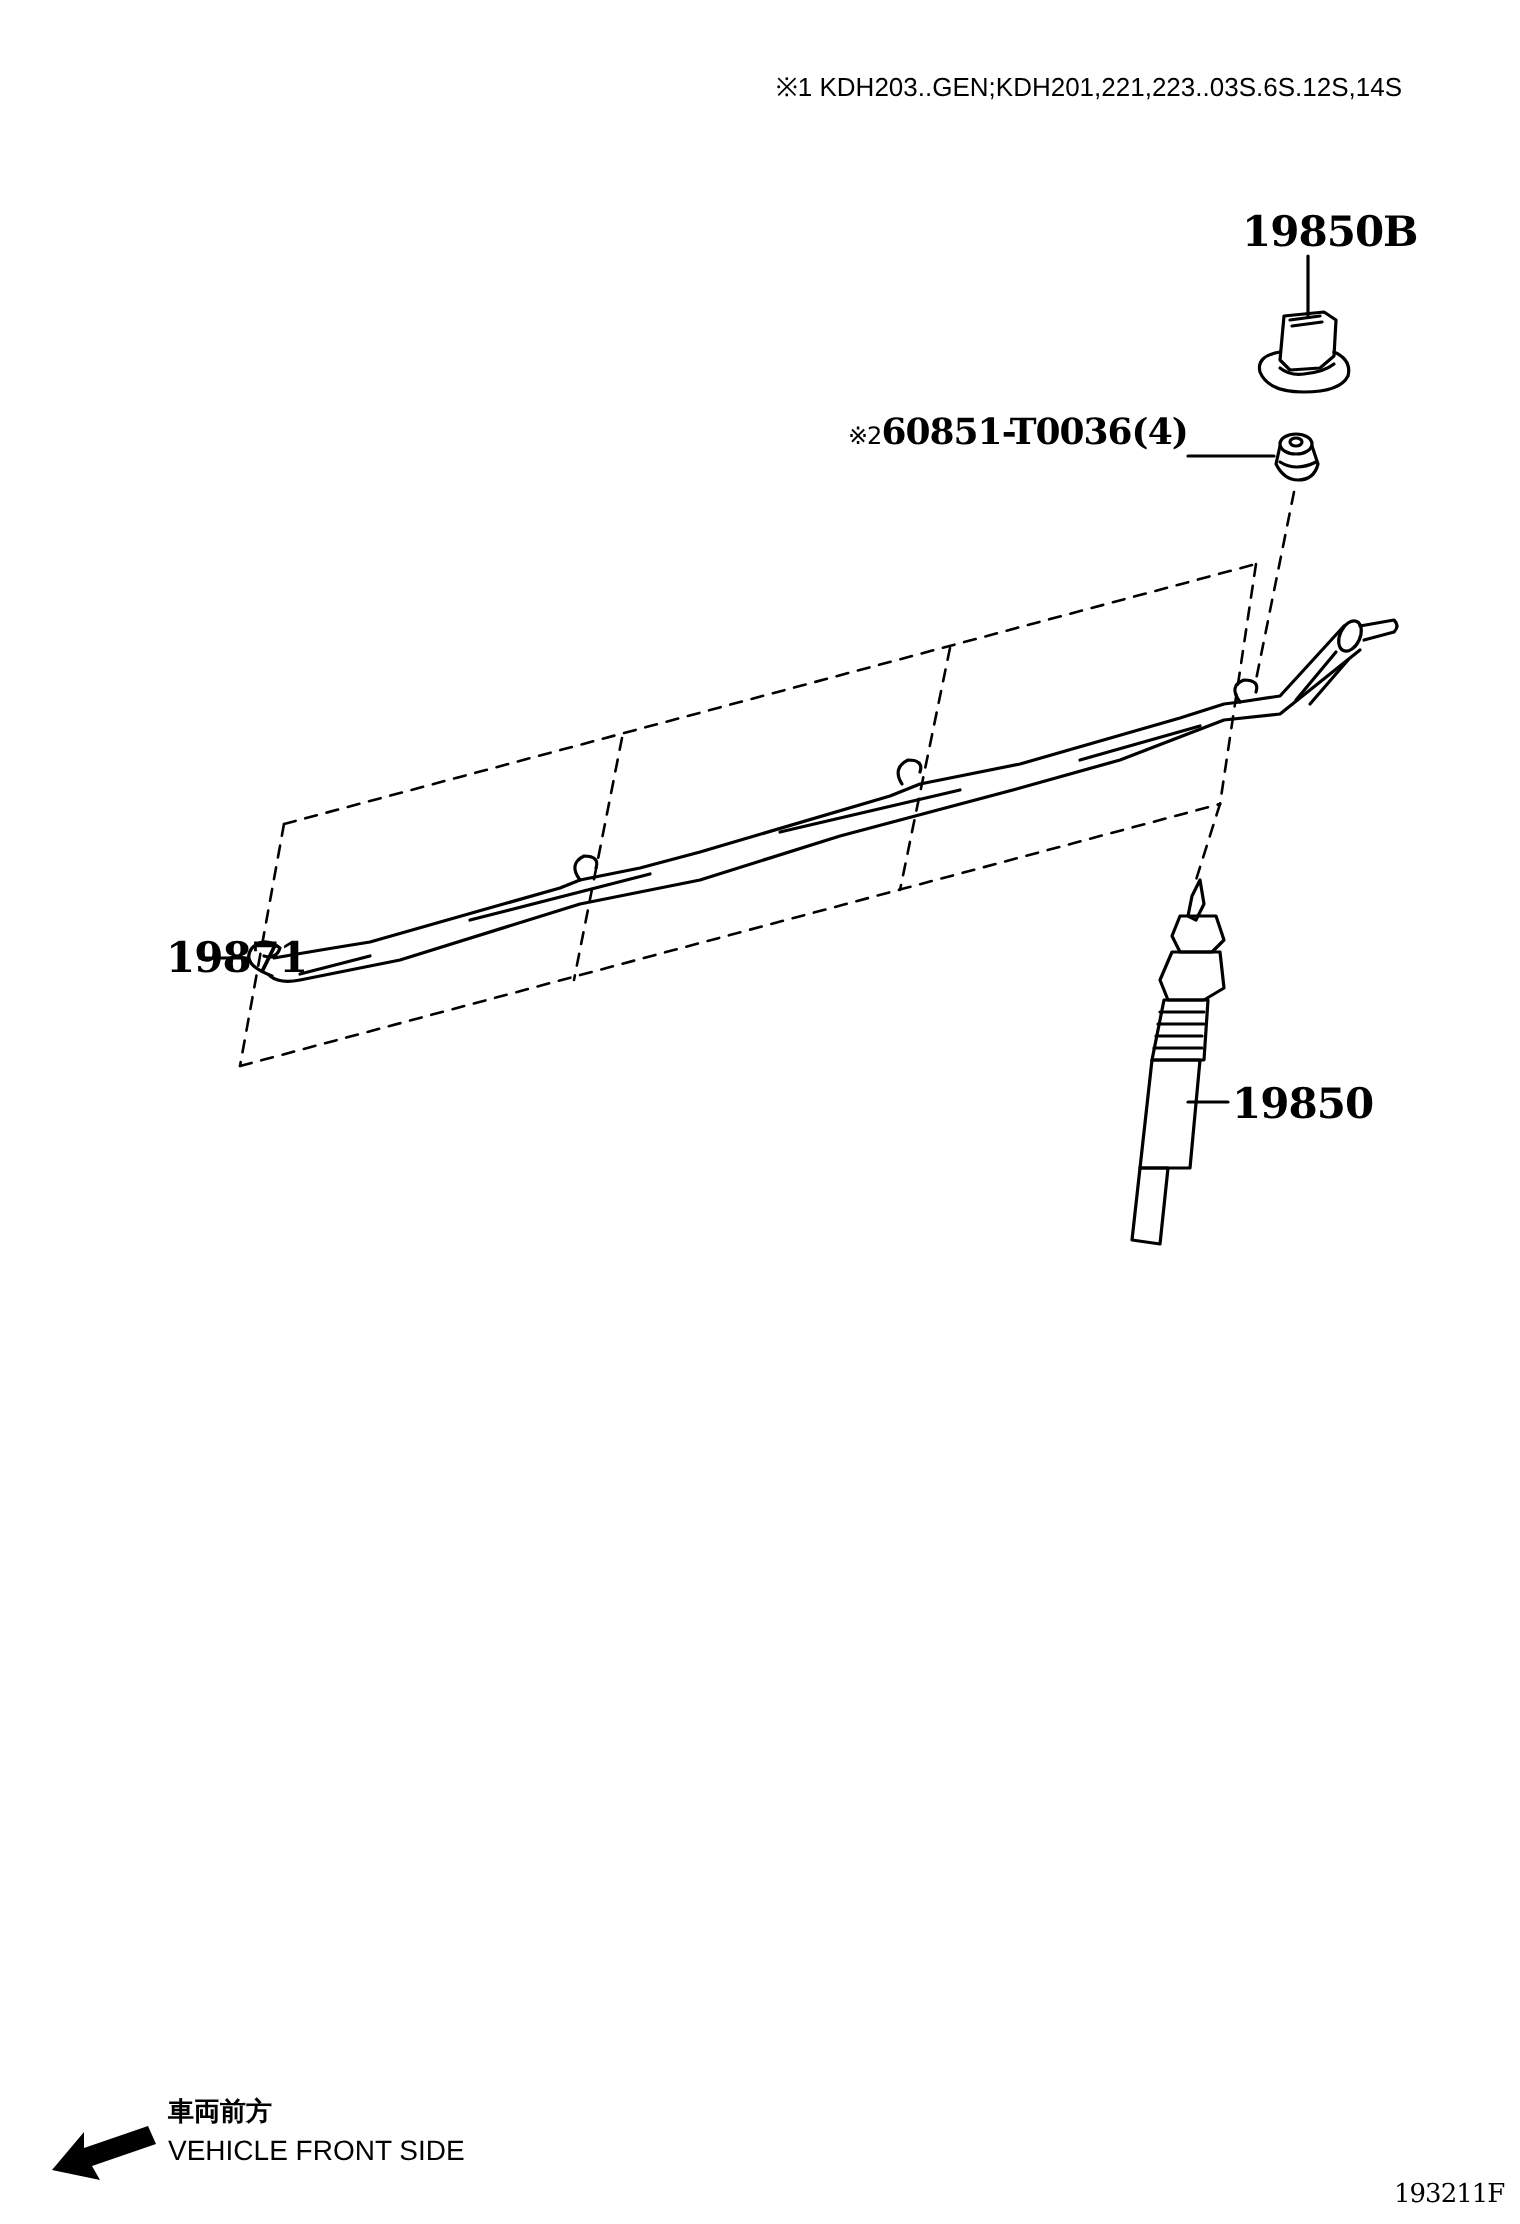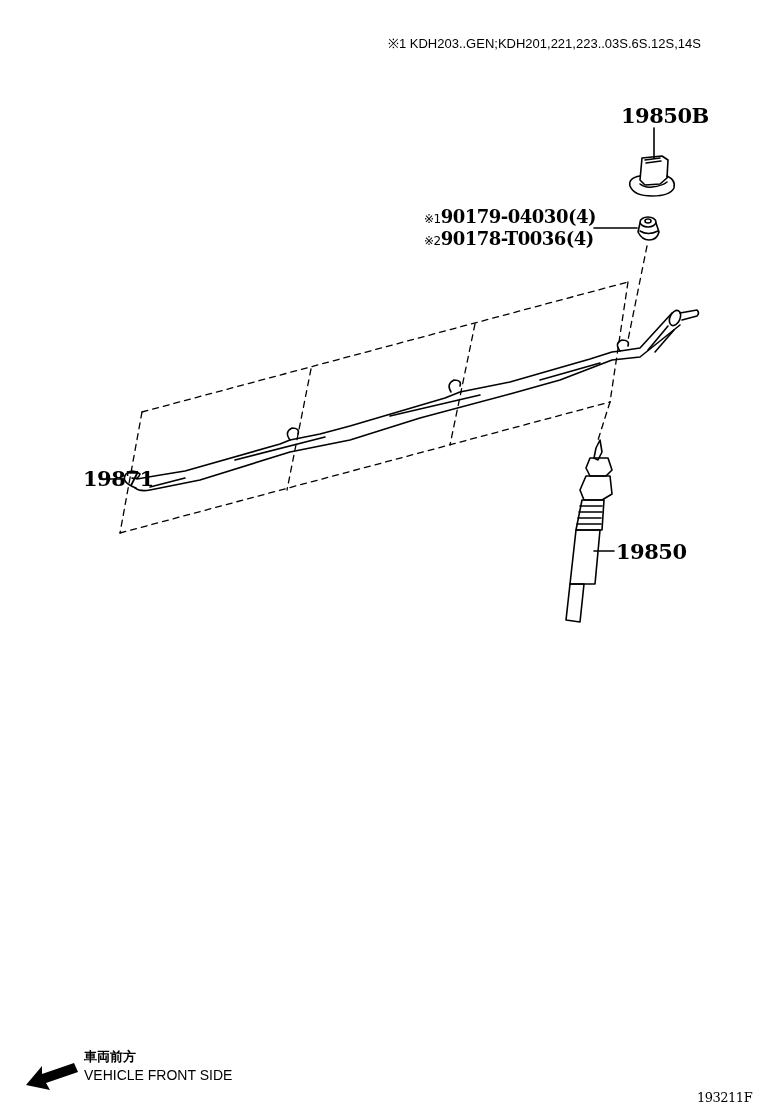--- a/index.html
+++ b/index.html
@@ -106,24 +106,21 @@
 
   <g>
     <polygon points="26,1085 42,1066 42,1074 74,1063 78,1072 46,1083 50,1090" fill="#000"></polygon>
   </g>
 </svg>
 
 <div class="abs pn" style="left:621px; top:103px;text-align:right;">19850B</div>
 
 <div class="abs pn-sm" style="left:424px; top:207px; line-height:20px;">
   <div>
-    <span class="mark">※1</span><span>90179-04030(4)</span>
-  </div>
-  <div>
-    <span class="mark">※2</span><span>90178-T0036(4)</span>
+    <span class="mark">※2</span><span>60851-T0036(4)</span>
   </div>
 </div>
 
 <div class="abs pn" style="left:41px; top:466px;margin-left:42px;">19871</div>
 
 <div class="abs pn" style="left:616px; top:539px;">19850</div>
 
 <div class="abs" style="left:84px; top:1048px; line-height:18px;">
   <div class="front-jp">車両前方</div>
   <div class="front-en">VEHICLE FRONT SIDE</div>

